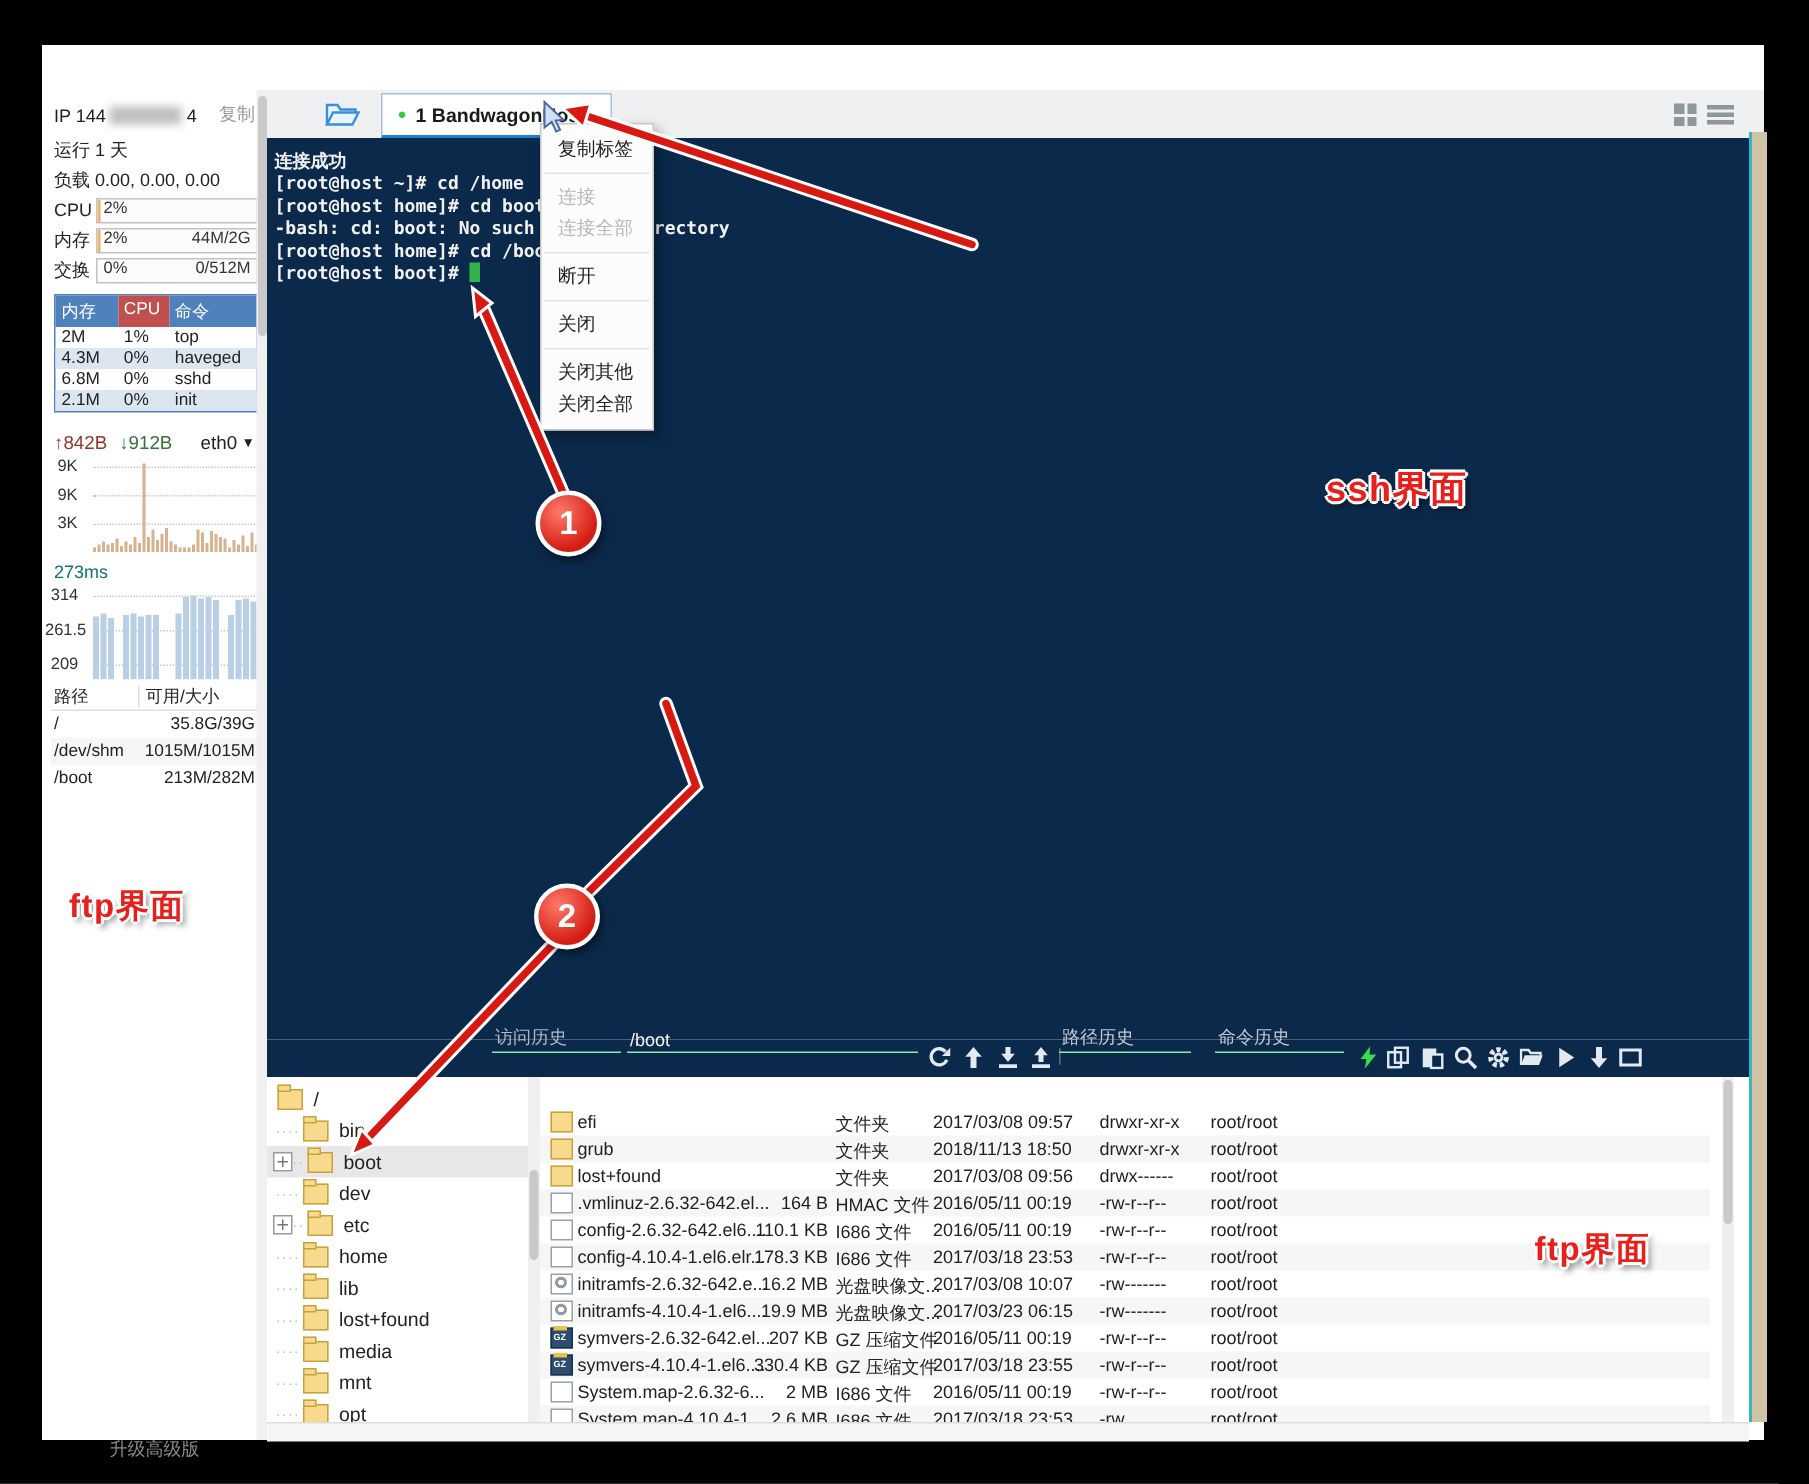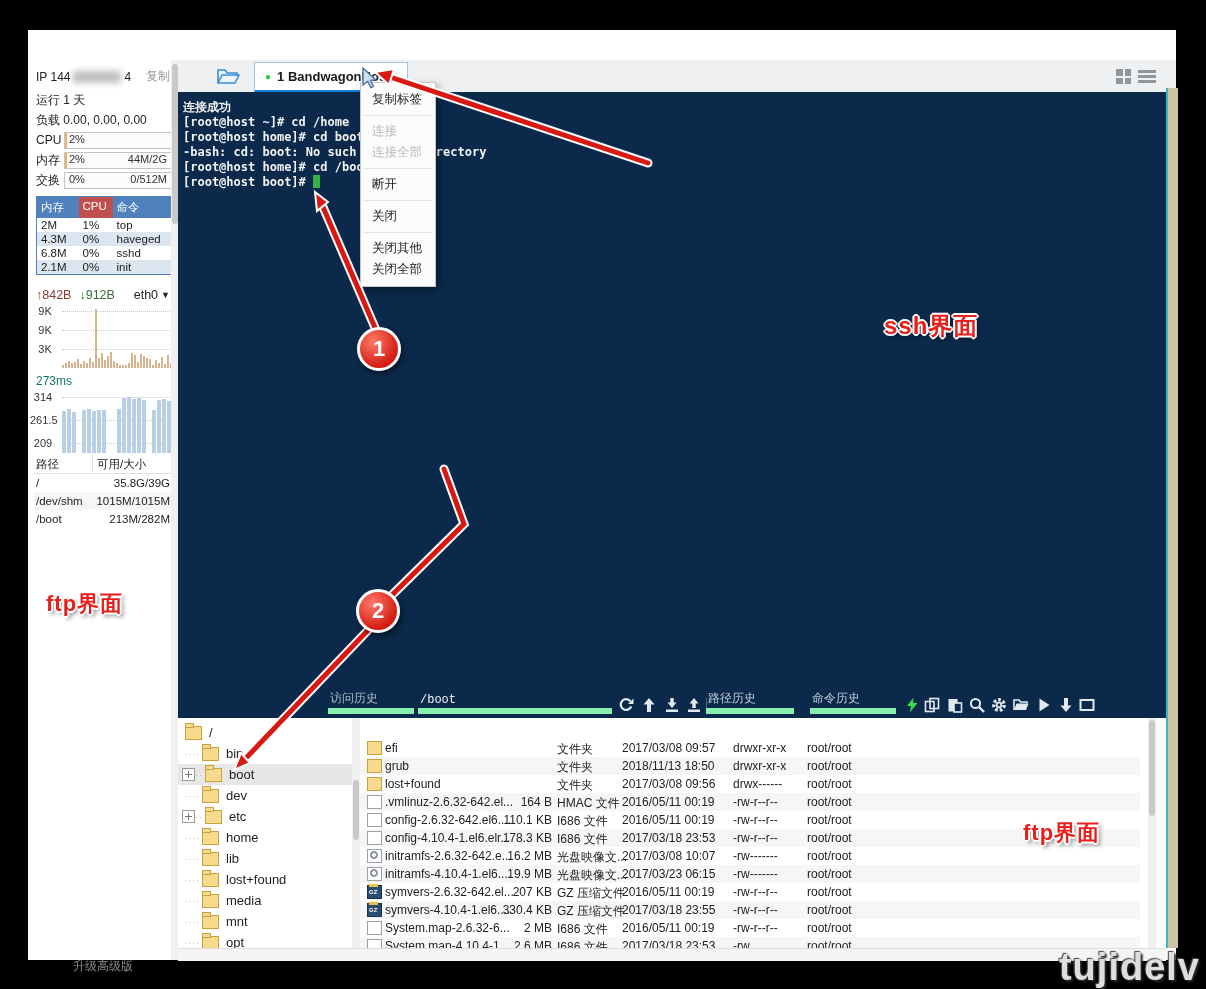--- a/index.html
+++ b/index.html
@@ -48,21 +48,21 @@
             font-size:12px;font-weight:bold;color:#f2f2f2;line-height:15px;}
   #term .cursor{display:inline-block;width:7px;height:13px;background:#35b14a;vertical-align:-2px;}
   
   #cmenu{position:absolute;left:360px;top:82px;width:74px;background:#fcfcfc;border:1px solid #c6c6c6;
          box-shadow:3px 4px 8px rgba(0,0,0,.35);padding:6px 0;z-index:20;font-size:12.5px;}
   #cmenu .mi{height:21px;line-height:21px;padding-left:11px;color:#222;}
   #cmenu .mi.disabled{color:#b9b9b9;}
   #cmenu .msep{border:none;border-top:1px solid #e2e2e2;margin:5px 2px;}
   
   #ftpbar{position:absolute;left:150px;top:663px;width:988px;height:25px;background:#0b2a4b;color:#c7d2dd;}
-  .ubox{position:absolute;bottom:4px;border-bottom:6px solid #86efac;font-size:12px;color:#aeb9c6;padding:0 2px 1px 2px;font-family:Liberation Mono, monospace;}
+  .ubox{position:absolute;bottom:16px;border-bottom:1px solid #86efac;font-size:12px;color:#aeb9c6;padding:0 2px 1px 2px;}
   .ubox.white{color:#f5f5f5;}
   .tbi{position:absolute;top:4px;width:16px;height:16px;}
   
   #ftppanel{position:absolute;left:150px;top:688px;width:988px;height:230px;background:#fff;overflow:hidden;}
   #tree{position:absolute;left:0;top:0;width:174px;height:230px;border-right:1px solid #e0e0e0;}
   .trow{position:absolute;left:0;width:174px;height:21px;display:flex;align-items:center;font-size:13px;color:#222;}
   .trow.sel{background:#e7e7e7;}
   .expander{position:absolute;left:4px;width:11px;height:11px;border:1px solid #999;background:
       linear-gradient(#777,#777) center/7px 1px no-repeat,
       linear-gradient(#777,#777) center/1px 7px no-repeat,#fff;}
@@ -605,14 +605,13 @@
     </g>
   </svg>
 
   <div class="step-circle" style="left:357px;top:327px">1</div>
   <div class="step-circle" style="left:356px;top:589px">2</div>
 
   <div class="red-note" style="left:884px;top:310px;font-size:24px">ssh界面</div>
   <div class="red-note" style="left:46px;top:589px;font-size:22px">ftp界面</div>
   <div class="red-note" style="left:1023px;top:818px;font-size:22px">ftp界面</div>
 
-  <div id="watermark">tujidelv</div>
 </div>
 
 </body></html>

